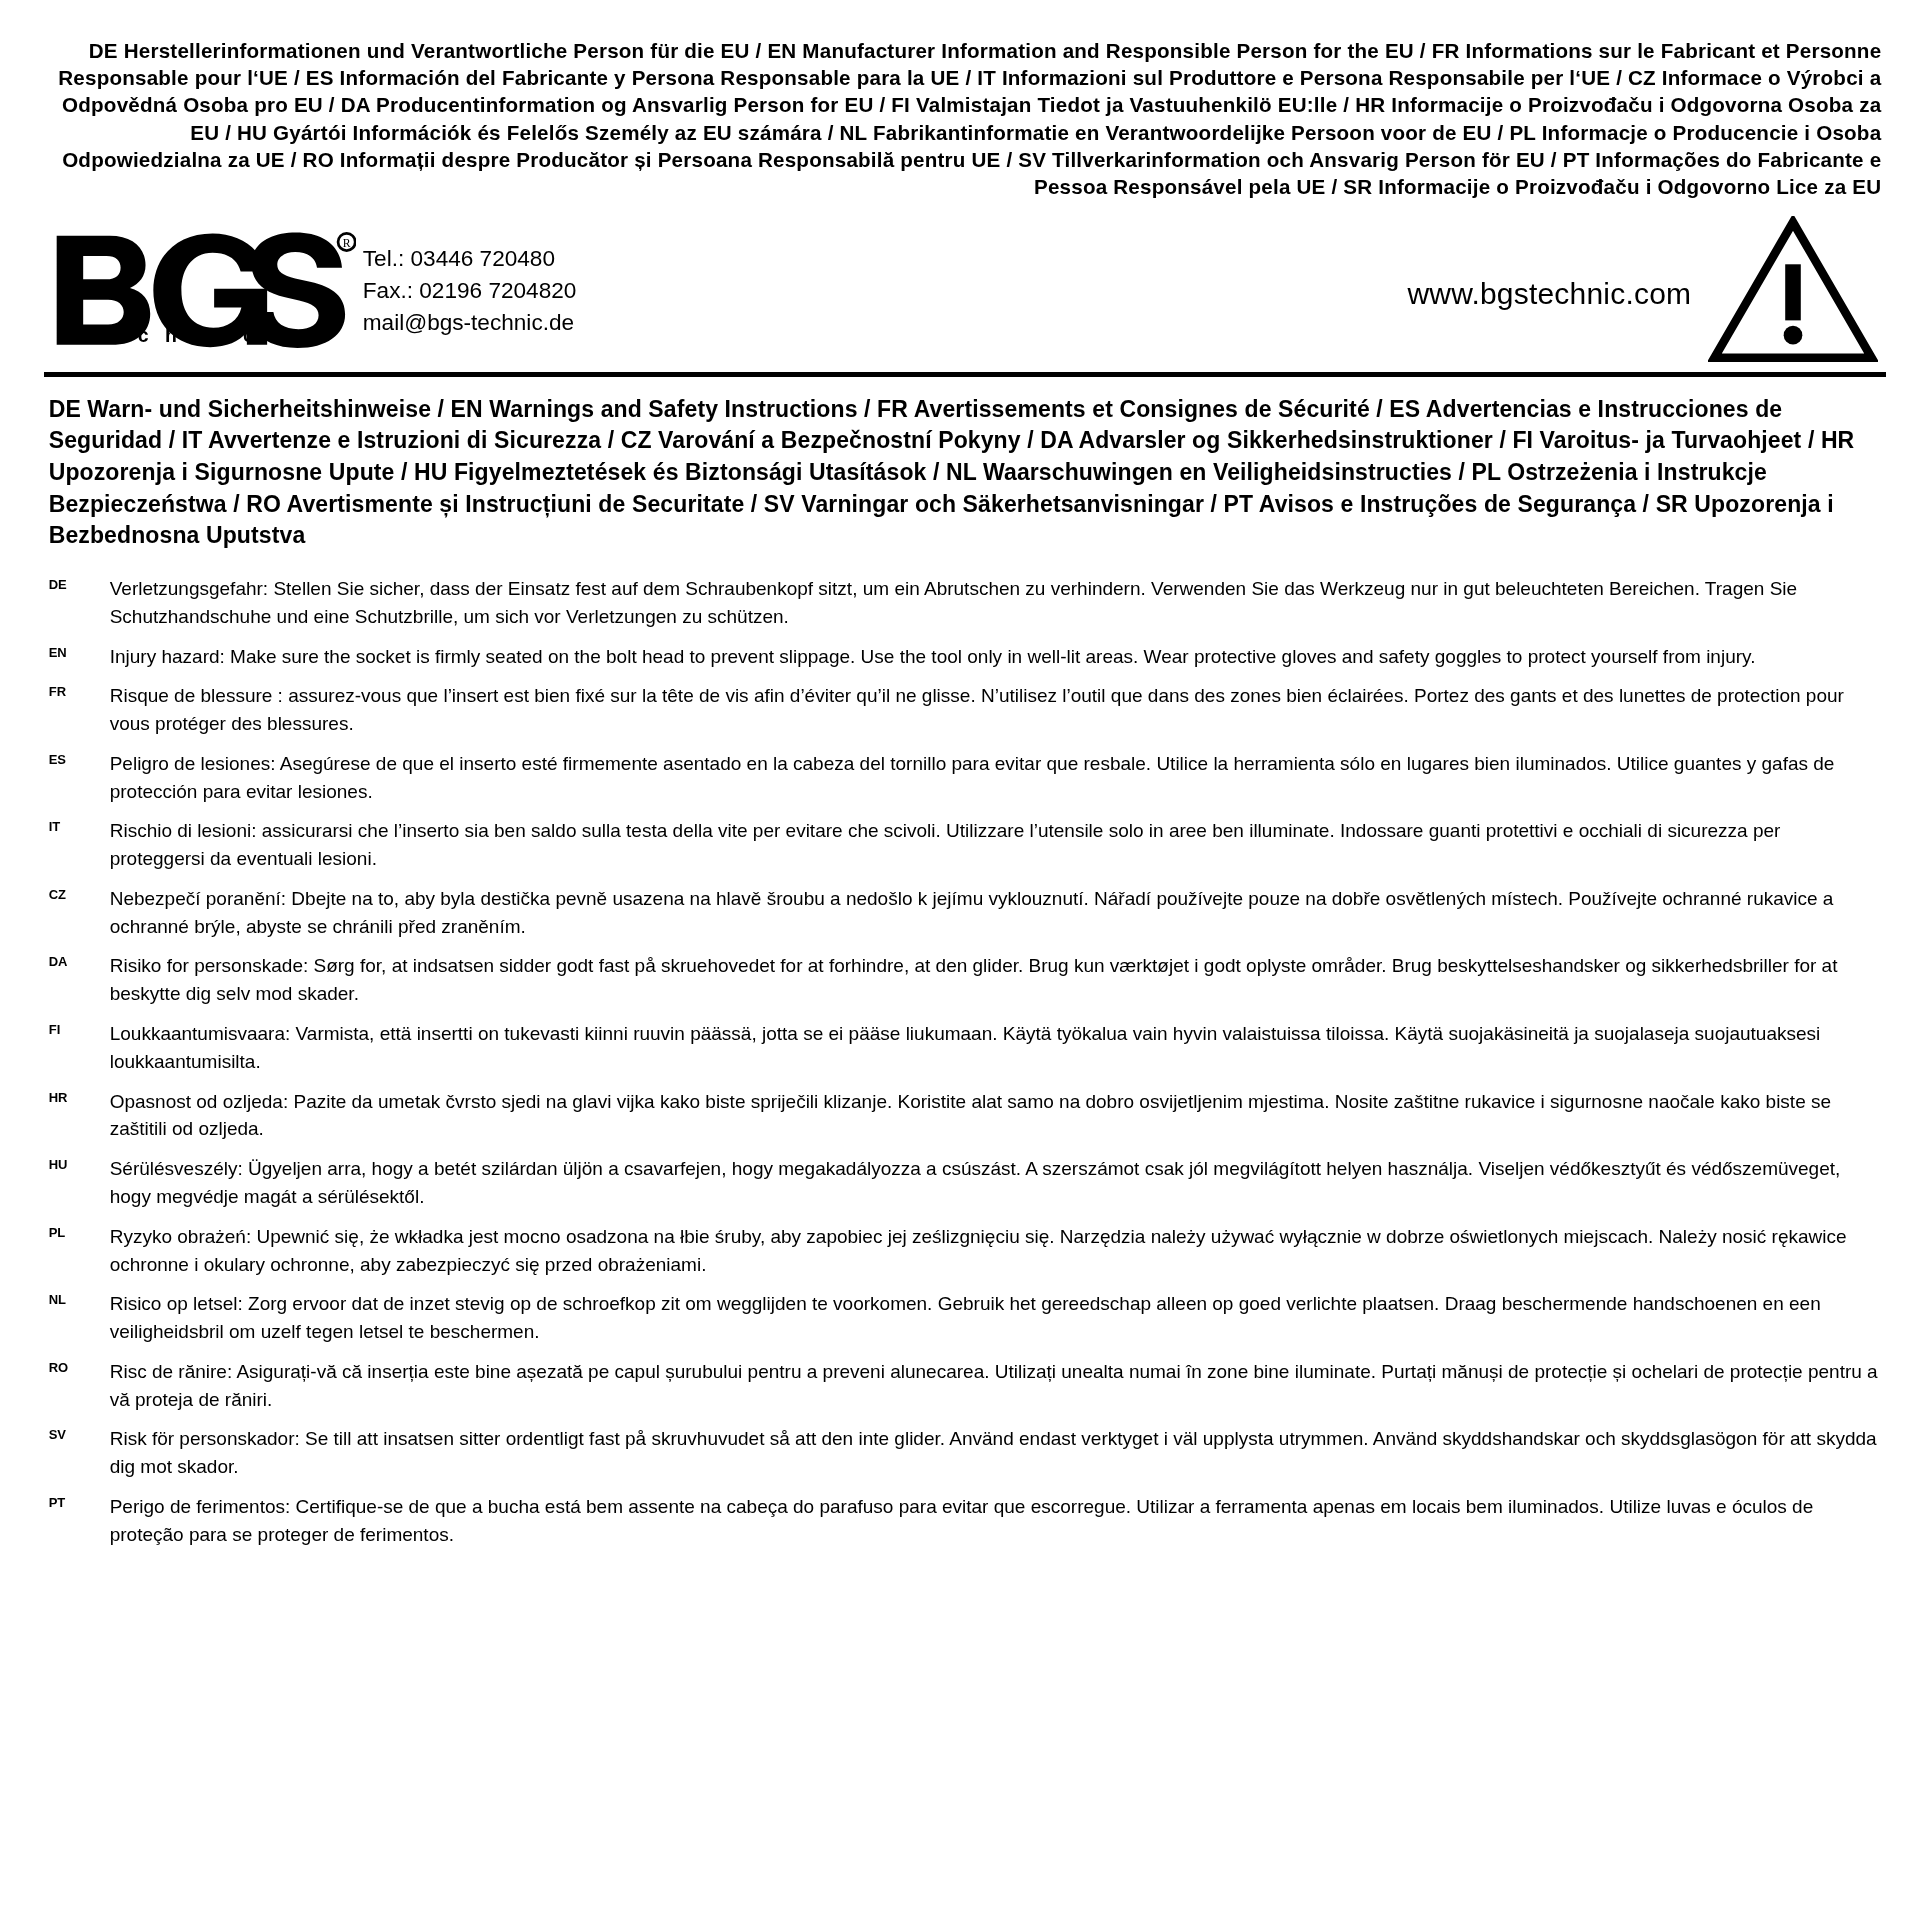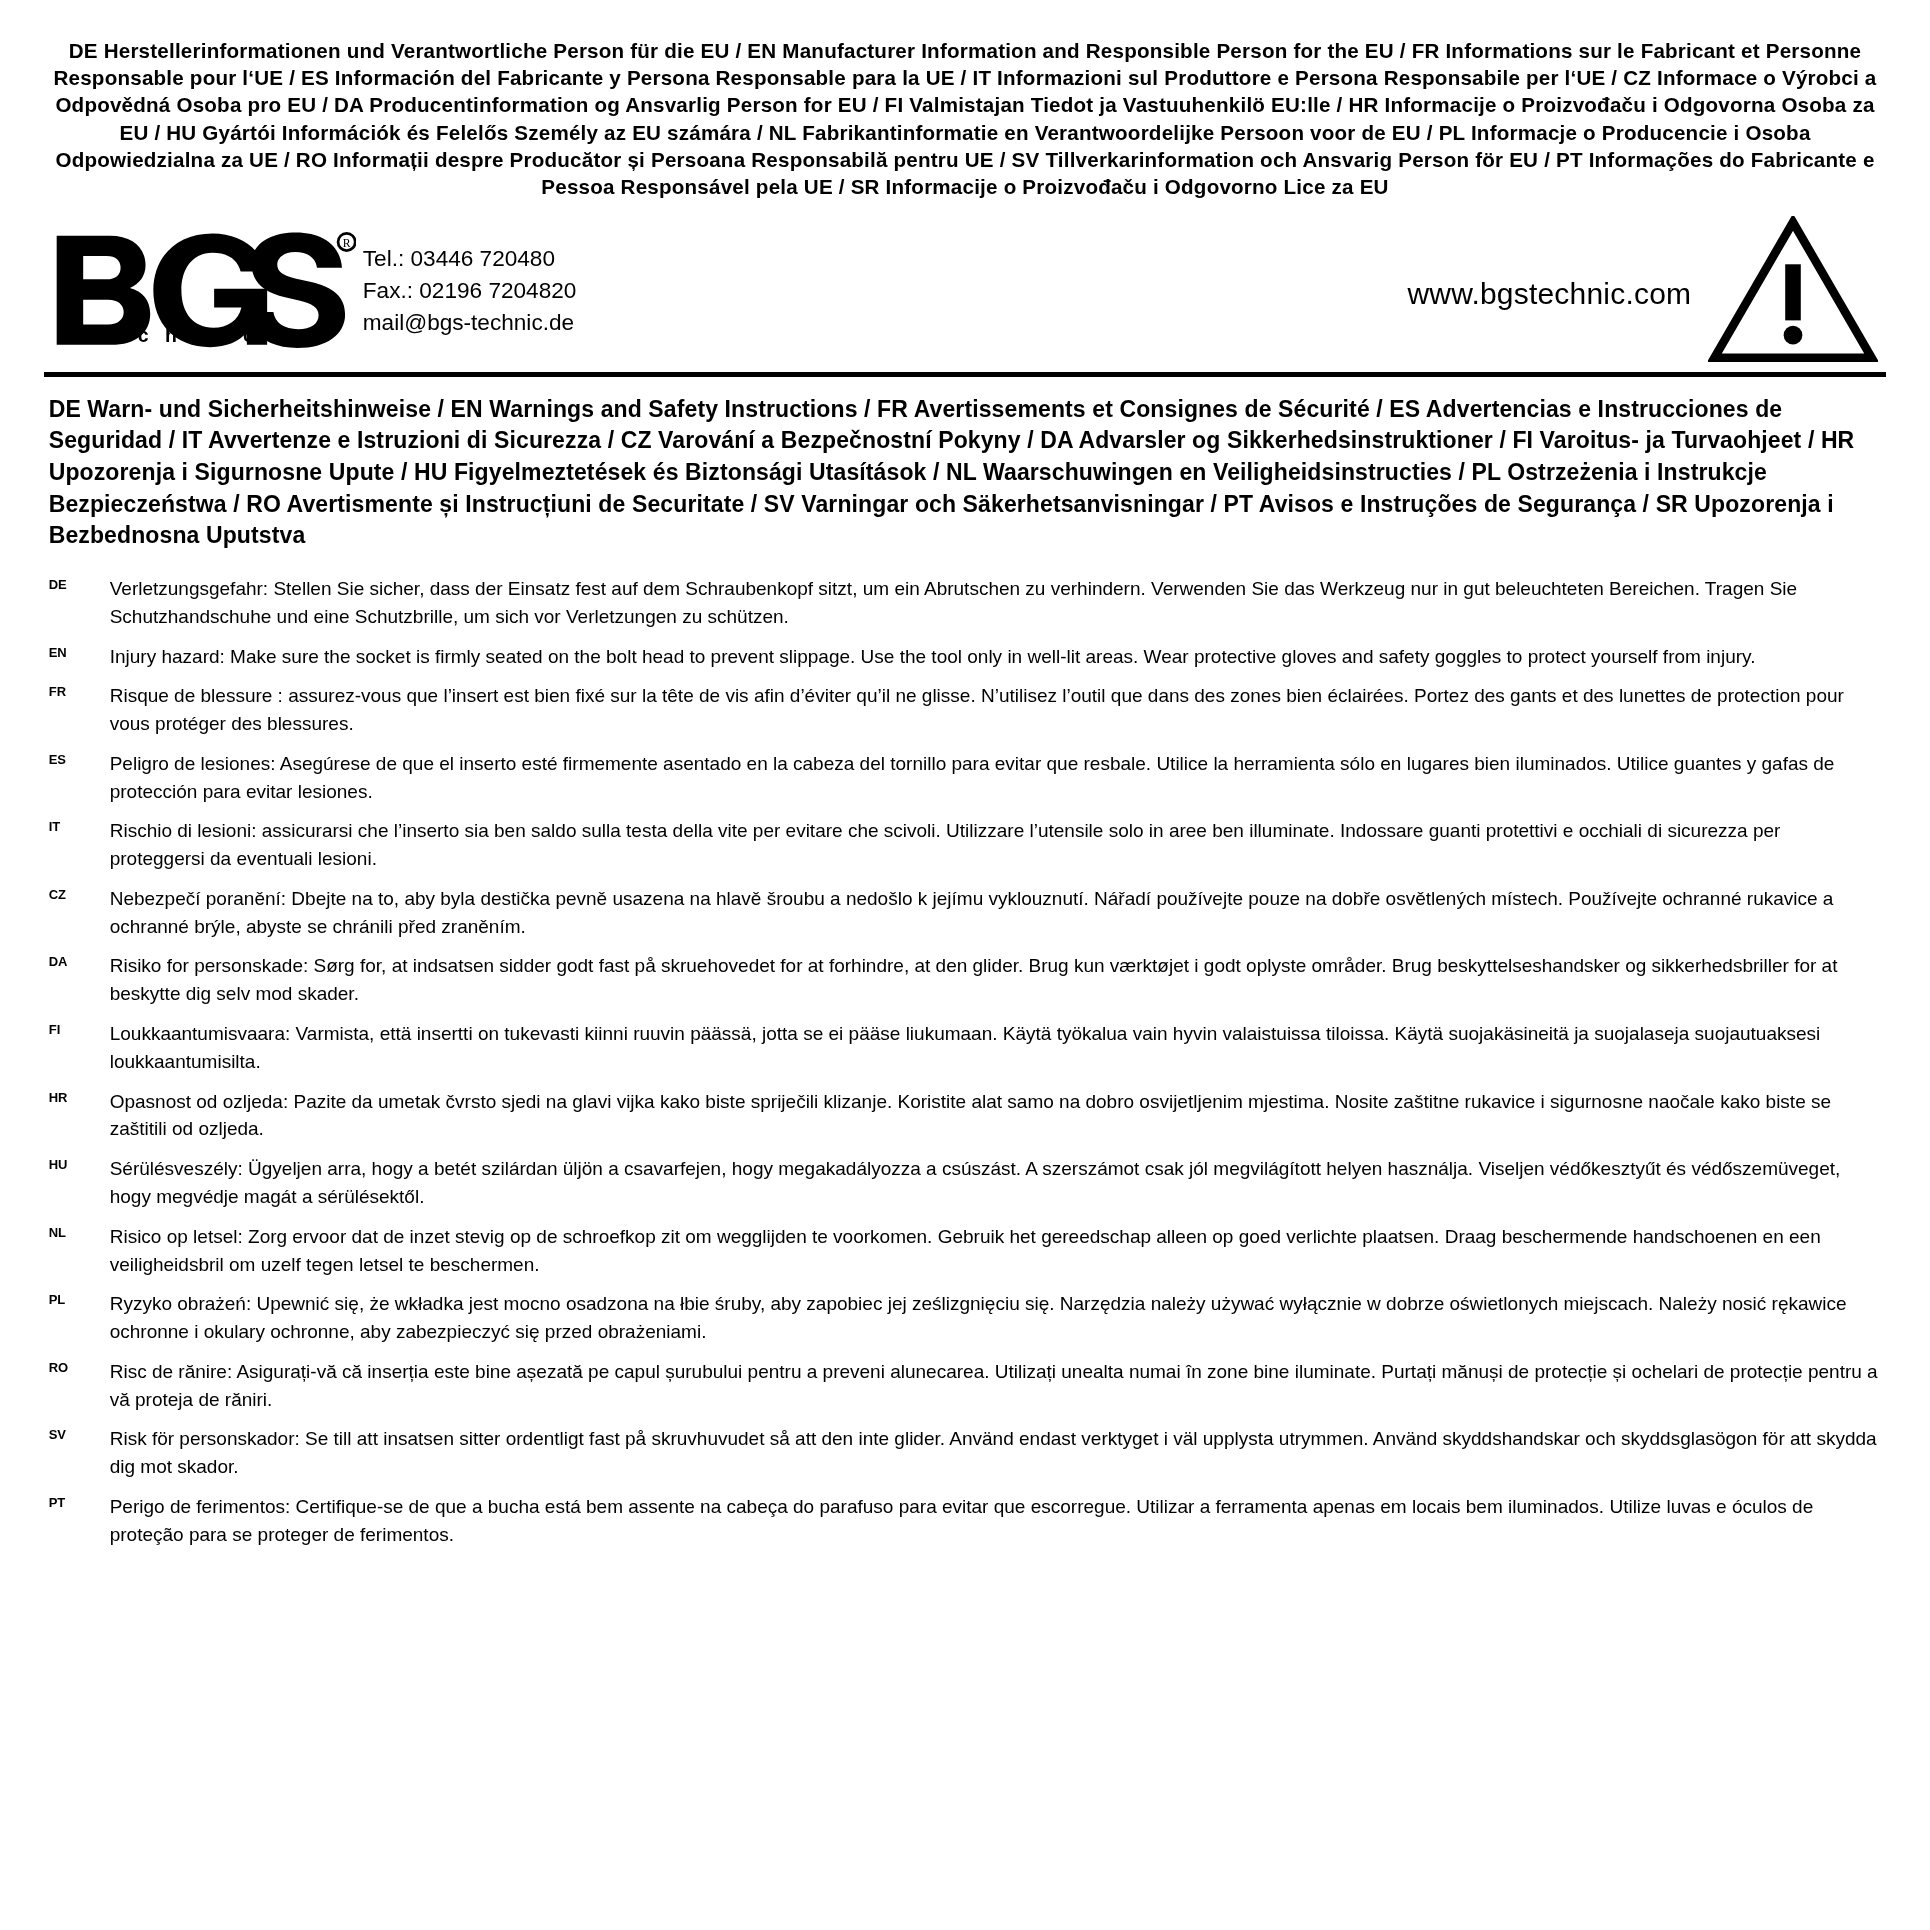--- a/index.html
+++ b/index.html
@@ -21,21 +21,21 @@
     padding: 37px 44px 0 44px;
     position: relative;
   }
 
   
   .header-langs {
     font-size: 20.6px;
     font-weight: bold;
     line-height: 1.32;
     letter-spacing: 0.01em;
-    text-align: center;
+    text-align: right;
     margin: 0 0 4.7px 0;
     padding: 0 4.7px 0 4.7px;
   }
 
   
   .company-band {
     display: flex;
     align-items: center;
     padding: 11px 4.7px 7.8px 4.7px;
     border-bottom: 5.4px solid #000;
@@ -206,30 +206,30 @@
       <div class="code">HR</div>
       <div class="txt">Opasnost od ozljeda: Pazite da umetak čvrsto sjedi na glavi vijka kako biste spriječili klizanje. Koristite alat samo na dobro osvijetljenim mjestima. Nosite zaštitne rukavice i sigurnosne naočale kako biste se zaštitili od ozljeda.</div>
     </div>
 
     <div class="row">
       <div class="code">HU</div>
       <div class="txt">Sérülésveszély: Ügyeljen arra, hogy a betét szilárdan üljön a csavarfejen, hogy megakadályozza a csúszást. A szerszámot csak jól megvilágított helyen használja. Viseljen védőkesztyűt és védőszemüveget, hogy megvédje magát a sérülésektől.</div>
     </div>
 
     <div class="row">
+      <div class="code">PL</div>
+      <div class="txt">Ryzyko obrażeń: Upewnić się, że wkładka jest mocno osadzona na łbie śruby, aby zapobiec jej ześlizgnięciu się. Narzędzia należy używać wyłącznie w dobrze oświetlonych miejscach. Należy nosić rękawice ochronne i okulary ochronne, aby zabezpieczyć się przed obrażeniami.</div>
+    </div>
+
+    <div class="row">
       <div class="code">NL</div>
       <div class="txt">Risico op letsel: Zorg ervoor dat de inzet stevig op de schroefkop zit om wegglijden te voorkomen. Gebruik het gereedschap alleen op goed verlichte plaatsen. Draag beschermende handschoenen en een veiligheidsbril om uzelf tegen letsel te beschermen.</div>
     </div>
 
     <div class="row">
-      <div class="code">PL</div>
-      <div class="txt">Ryzyko obrażeń: Upewnić się, że wkładka jest mocno osadzona na łbie śruby, aby zapobiec jej ześlizgnięciu się. Narzędzia należy używać wyłącznie w dobrze oświetlonych miejscach. Należy nosić rękawice ochronne i okulary ochronne, aby zabezpieczyć się przed obrażeniami.</div>
-    </div>
-
-    <div class="row">
       <div class="code">RO</div>
       <div class="txt">Risc de rănire: Asigurați-vă că inserția este bine așezată pe capul șurubului pentru a preveni alunecarea. Utilizați unealta numai în zone bine iluminate. Purtați mănuși de protecție și ochelari de protecție pentru a vă proteja de răniri.</div>
     </div>
 
     <div class="row">
       <div class="code">SV</div>
       <div class="txt">Risk för personskador: Se till att insatsen sitter ordentligt fast på skruvhuvudet så att den inte glider. Använd endast verktyget i väl upplysta utrymmen. Använd skyddshandskar och skyddsglasögon för att skydda dig mot skador.</div>
     </div>
 
     <div class="row">

